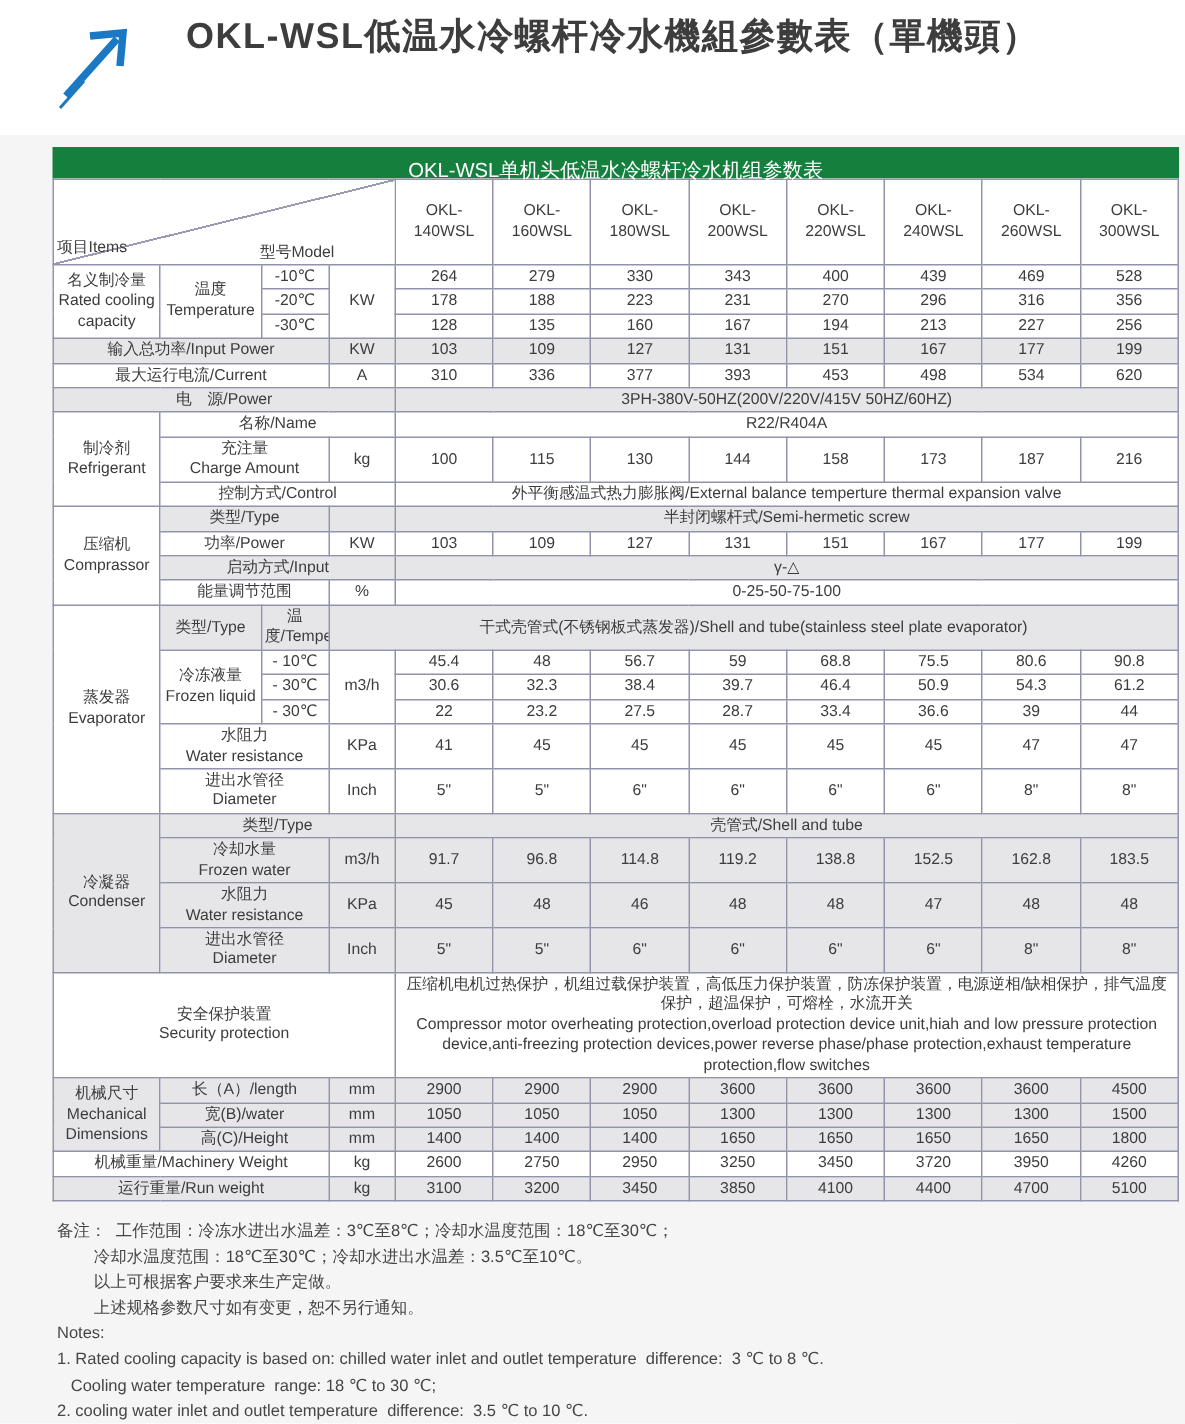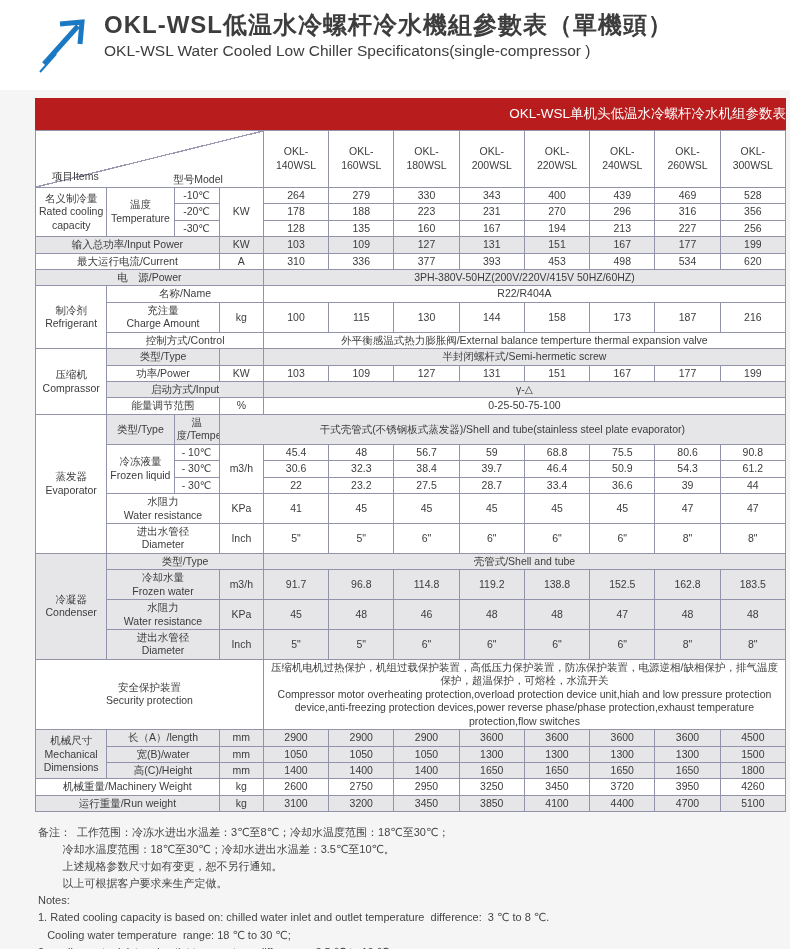--- a/index.html
+++ b/index.html
@@ -1,48 +1,48 @@
 <!DOCTYPE html>
 <html><head>
 <meta charset="utf-8">
 <style>
   html,body{margin:0;padding:0;}
   body{
     width:790px;height:949px;overflow:hidden;background:#ffffff;
     font-family:"Liberation Sans","DejaVu Sans",sans-serif;
     -webkit-font-smoothing:antialiased;
   }
-  .doc-header{display:flex;align-items:flex-start;padding:10px 0 0 36px;background:#ffffff;}
+  .doc-header{display:flex;align-items:flex-start;padding:10px 0 0 36px;background:#ffffff;gap:20px;}
   .arrow-wrap{width:60px;height:62px;flex:0 0 60px;margin-top:2px;}
   .titles{margin-left:8px;}
   .title-cn{font-size:24px;font-weight:bold;color:#3d3d3d;letter-spacing:1px;line-height:1.25;}
   .title-en{font-size:15.5px;color:#3d3d3d;margin-top:2px;}
   .panel{background:#f5f5f6;margin-top:16px;padding:8px 0 0 0;height:100%;}
   .table-title-bar{
-    margin-left:35px;width:751px;height:32px;line-height:32px;
-    background:#b91c1c;color:#ffffff;text-align:right;font-size:13.5px;box-sizing:border-box;
+    margin-left:35px;width:751px;height:21px;line-height:32px;
+    background:#15803d;color:#ffffff;text-align:center;font-size:13.5px;box-sizing:border-box;
   }
   table.spec{
     margin-left:35px;width:751px;border-collapse:collapse;table-layout:fixed;
     background:#ffffff;
   }
   table.spec td{
     border:1px solid #9193aa;font-size:10.5px;color:#3c3c3c;text-align:center;
     vertical-align:middle;padding:1px 2px;line-height:1.28;white-space:pre-line;
     overflow:hidden;background:#ffffff;
   }
   tr.shade td{background:#e6e5e8;}
   td.wh{background:#ffffff !important;margin-left:41px;}
   td.model-cell{background:#e9e8eb;font-size:11px;height:34px;}
   td.diag{position:relative;background:#ffffff;height:34px;padding:0;}
   .diag-line{
     position:absolute;left:0;top:0;width:100%;height:100%;
     background:linear-gradient(to bottom right,transparent 49.4%,#9a9bb2 49.4%,#9a9bb2 50.6%,transparent 50.6%);
   }
-  .diag-items{position:absolute;left:16px;bottom:3px;font-size:10.5px;color:#3c3c3c;margin-top:28px;}
+  .diag-items{position:absolute;left:2px;bottom:3px;font-size:10.5px;color:#3c3c3c;margin-top:28px;}
   .diag-model{position:absolute;right:40px;bottom:0;font-size:10.5px;color:#3c3c3c;}
   td.left{text-align:left;padding:3px 5px;}
   td.sec{font-size:10px;line-height:1.5;}
   .notes{margin:12px 0 0 38px;font-size:11px;color:#454545;line-height:1.55;}
   .note-line{white-space:pre-wrap;}
 </style>
 </head>
 <body>
 
 <div class="doc-header">
@@ -50,21 +50,20 @@
     <svg width="60" height="62" viewBox="0 0 60 62">
       <g stroke="#1b79c4" fill="none">
         <path d="M8 52 L42 14" stroke-width="5"></path>
         <path d="M24 12 L46 10 L44 32" stroke-width="5" stroke-linejoin="miter"></path>
         <path d="M4 60 L20 42" stroke-width="2"></path>
       </g>
     </svg>
   </div>
   <div class="titles">
     <div class="title-cn">OKL-WSL低温水冷螺杆冷水機組參數表（單機頭）</div>
-    <div class="title-en">OKL-WSL Water Cooled Low Chiller Specificatons(single-compressor )</div>
   </div>
 </div>
 
 <div class="panel">
   <div class="table-title-bar">OKL-WSL单机头低温水冷螺杆冷水机组参数表</div>
 
   <table class="spec">
     <colgroup>
       <col style="width:71px">
         <col style="width:67px">
@@ -404,22 +403,22 @@
           <td>4700</td>
           <td>5100</td>
         </tr>
       </tbody>
   </table>
 
   <div class="notes">
     <div id="notes-cn">
         <div class="note-line">备注：  工作范围：冷冻水进出水温差：3℃至8℃；冷却水温度范围：18℃至30℃；</div>
         <div class="note-line">        冷却水温度范围：18℃至30℃；冷却水进出水温差：3.5℃至10℃。</div>
+        <div class="note-line">        以上可根据客户要求来生产定做。</div>
         <div class="note-line">        上述规格参数尺寸如有变更，恕不另行通知。</div>
-        <div class="note-line">        以上可根据客户要求来生产定做。</div>
       </div>
     <div id="notes-en">
         <div class="note-line">Notes:</div>
         <div class="note-line">1. Rated cooling capacity is based on: chilled water inlet and outlet temperature  difference:  3 ℃ to 8 ℃.</div>
         <div class="note-line">   Cooling water temperature  range: 18 ℃ to 30 ℃;</div>
         <div class="note-line">2. cooling water inlet and outlet temperature  difference:  3.5 ℃ to 10 ℃.</div>
       </div>
   </div>
 </div>
 

